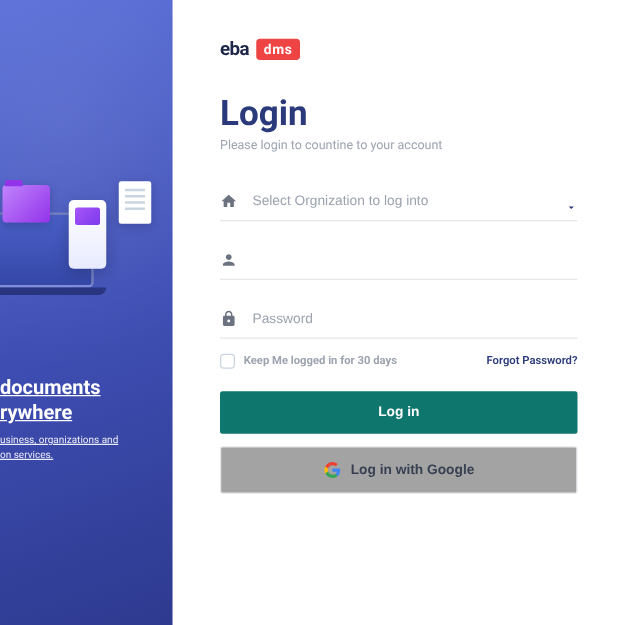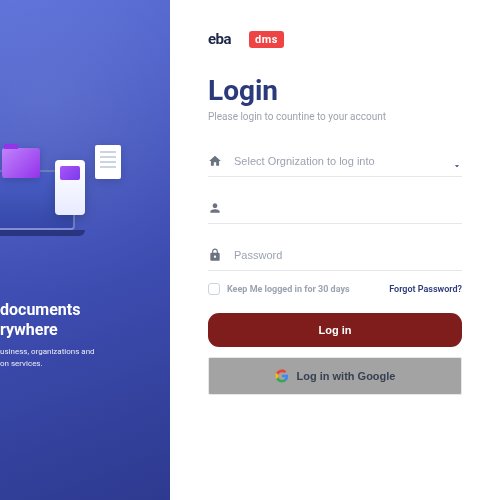--- a/index.html
+++ b/index.html
@@ -3,29 +3,30 @@
   <meta charset="utf-8">
   <style>
     * { margin: 0; padding: 0; box-sizing: border-box; }
     body {
       font-family: -apple-system, BlinkMacSystemFont, 'Segoe UI', Roboto, sans-serif;
       width: 500px; height: 500px; overflow: hidden;
       background: #f0f2f5;
       display: flex;
     }
     .left-panel {
-      width: 170px; height: 500px;
+      width: 138px; height: 500px;
       background: linear-gradient(160deg, #5a6fd8 0%, #3f4fb5 50%, #2e3a8f 100%);
       position: relative;
       overflow: hidden;
       color: #fff;
       display: flex;
       flex-direction: column;
       justify-content: center;
       padding: 20px 0 20px 0;
+      text-decoration: underline;
     }
     .left-panel::before {
       content: '';
       position: absolute;
       width: 400px; height: 400px;
       border-radius: 50%;
       background: radial-gradient(circle, rgba(255,255,255,0.08) 0%, transparent 70%);
       top: -100px; left: -150px;
     }
     .illustration {
@@ -115,21 +116,21 @@
     }
     .right-panel {
       flex: 1;
       background: #fff;
       padding: 30px 38px 30px 38px;
       box-shadow: -10px 0 40px rgba(0,0,0,0.1);
     }
     .logo {
       display: flex;
       align-items: center;
-      gap: 18px;
+      gap: 6px;
       margin-bottom: 26px;
     }
     .logo-eba {
       font-size: 15px;
       font-weight: 700;
       color: #1e2748;
       letter-spacing: -0.5px;
     }
     .logo-dms {
       font-size: 11px;
@@ -220,23 +221,22 @@
       font-size: 11px;
       font-weight: 600;
       cursor: pointer;
       display: flex;
       align-items: center;
       justify-content: center;
       gap: 8px;
       margin-bottom: 10px;
     }
     .btn-primary {
-      background: #7f1d1d;
+      background: #0f766e;
       color: #fff;
-      border-radius: 11px;
     }
     .btn-google {
       background: #a3a3a3;
       color: #374151;
       border: 1px solid #e5e7eb;
     }
     .g-icon {
       width: 14px; height: 14px;
     }
   </style>

